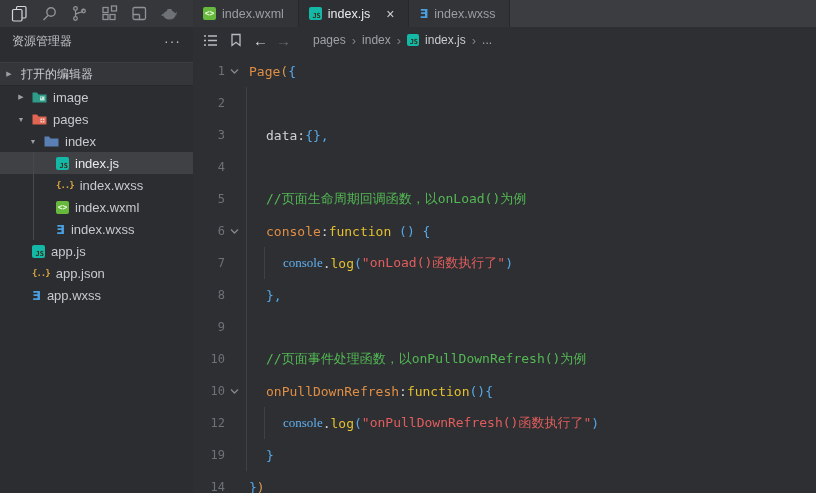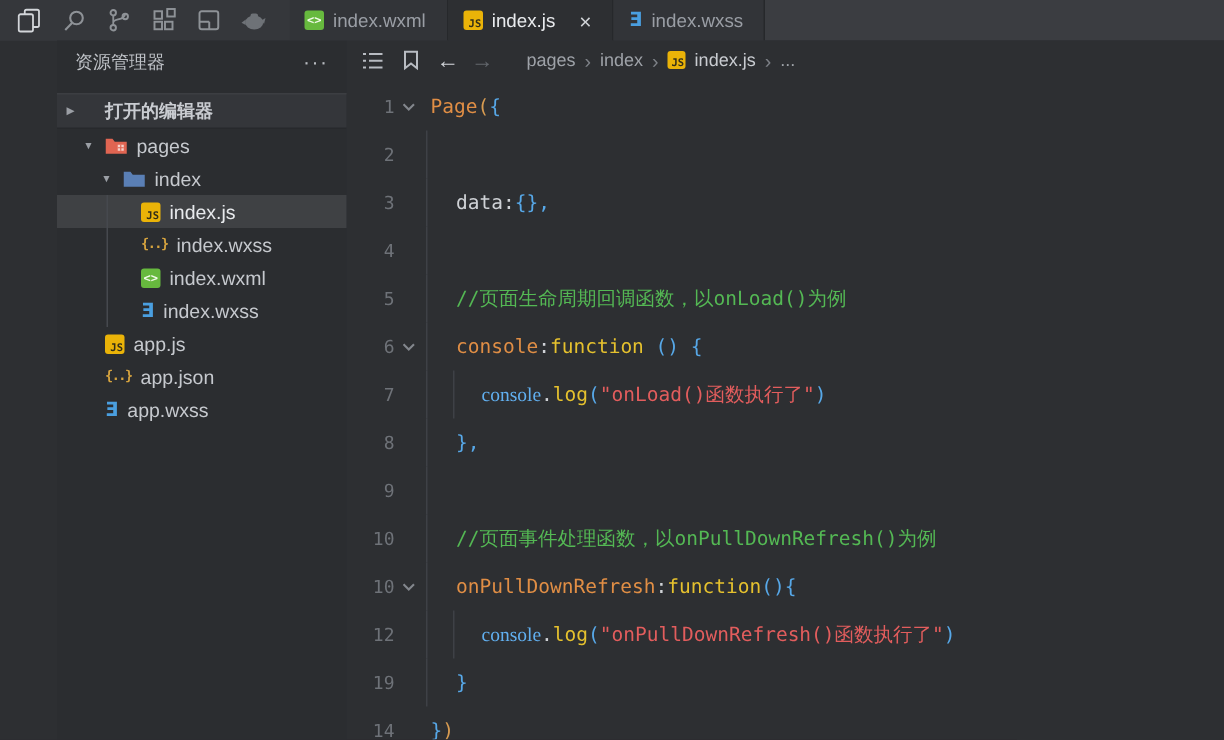--- a/index.html
+++ b/index.html
@@ -9,34 +9,34 @@
   
   .topbar{position:absolute;top:0;left:0;right:0;height:27px;display:flex;background:#3b3d41;}
   .activitybar{width:193px;height:27px;background:#35373b;display:flex;align-items:center;gap:4px;padding-left:6px;box-sizing:border-box;flex:none;}
   .act-ic{width:26px;height:22px;display:flex;align-items:center;justify-content:center;}
   .act-ic svg{display:block;}
   .tabstrip{flex:1;display:flex;align-items:stretch;}
   .tab{display:flex;align-items:center;gap:6px;padding:0 14px 0 10px;background:#323438;border-right:1px solid #26282b;font-size:12.5px;color:#9a9ea5;cursor:default;}
   .tab.active{background:#2d2f32;color:#e9ebee;}
   .tab .close{margin-left:10px;font-size:14px;color:#cfd2d6;line-height:1;}
   
-  .badge-js{display:inline-flex;width:13px;height:13px;background:#eab308;border-radius:2px;color:#332f18;
+  .badge-js{display:inline-flex;width:13px;height:13px;background:#14b8a6;border-radius:2px;color:#332f18;
     font:bold 7px "DejaVu Sans Mono",monospace;align-items:flex-end;justify-content:flex-end;padding:12px 1px 0 0;box-sizing:border-box;flex:none;text-align:center;}
   .badge-wxml{display:inline-flex;width:13px;height:13px;background:#67b93e;border-radius:2px;color:#f2fbea;
     font:bold 8px "DejaVu Sans Mono",monospace;align-items:center;justify-content:center;flex:none;}
   .ic-json{color:#d7a43f;font:bold 9px "DejaVu Sans Mono",monospace;flex:none;letter-spacing:-1px;}
   .ic-wxss{color:#4a9fe0;font:bold 13px "DejaVu Sans",sans-serif;flex:none;line-height:1;}
   .ic-folder{flex:none;display:block;}
 
   
   .main{position:absolute;top:27px;left:0;right:0;bottom:0;display:flex;}
-  .sidebar{width:193px;flex:none;background:#2b2d30;color:#c6c9ce;position:relative;margin-left:38px;}
+  .sidebar{width:193px;flex:none;background:#2b2d30;color:#c6c9ce;position:relative;}
   .sb-header{height:28px;display:flex;align-items:center;justify-content:space-between;padding:0 12px;font-size:12px;color:#bfc2c7;}
   .sb-more{font-size:14px;letter-spacing:1px;color:#b8bbc0;}
-  .section{height:22px;display:flex;align-items:center;gap:18px;padding:0 4px;font-size:12px;font-weight:bold;color:#c9ccd1;}
+  .section{height:22px;display:flex;align-items:center;gap:7px;padding:0 4px;font-size:12px;font-weight:normal;color:#c9ccd1;}
   .section.shaded{background:#34363a;margin-top:7px;border-top:1px solid #3c3e42;border-bottom:1px solid #27292c;}
   .tw-arrow{font-size:7px;color:#9b9fa5;width:10px;text-align:center;flex:none;}
   .tree{font-size:13px;}
   .trow{height:22px;display:flex;align-items:center;gap:6px;position:relative;box-sizing:border-box;}
   .trow.selected{background:#3f4144;color:#e8eaed;}
   .trow .lbl{white-space:nowrap;}
   .tree-guide-seg{position:absolute;left:33px;top:0;bottom:0;width:1px;background:#46494e;}
 
   
   .editor{flex:1;background:#2d2f32;display:flex;flex-direction:column;min-width:0;}
@@ -146,20 +146,29 @@
       <div class="sb-header">
         <span>资源管理器</span>
         <span class="sb-more">···</span>
       </div>
       <div class="section shaded">
         <span class="tw-arrow">▶</span>
         <span>打开的编辑器</span>
       </div>
       <div class="tree">
           <div class="trow" style="padding-left: 16px;">
+            <span class="tw-arrow">▶</span>
+            <svg width="15" height="12" viewBox="0 0 15 12" class="ic-folder">
+              <path d="M0.5 1.5 h4.5 l1.5 2 h8 v8 h-14 Z" fill="#2f9c8a"></path>
+              <rect x="8" y="5.5" width="4.5" height="4" fill="#bfe8d8"></rect>
+              <circle cx="9.3" cy="6.8" r="0.7" fill="#2f9c8a"></circle>
+            </svg>
+            <span class="lbl">image</span>
+          </div>
+          <div class="trow" style="padding-left: 16px;">
             <span class="tw-arrow">▼</span>
             <svg width="15" height="12" viewBox="0 0 15 12" class="ic-folder">
               <path d="M0.5 1.5 h4.5 l1.5 2 h8 v8 h-14 Z" fill="#e06552"></path>
               <rect x="8.5" y="5.5" width="4" height="4" fill="#f6d2cc"></rect>
               <path d="M8.5 7.5 h4 M10.5 5.5 v4" stroke="#e06552" stroke-width="0.8"></path>
             </svg>
             <span class="lbl">pages</span>
           </div>
           <div class="trow" style="padding-left: 28px;">
             <span class="tw-arrow">▼</span>

